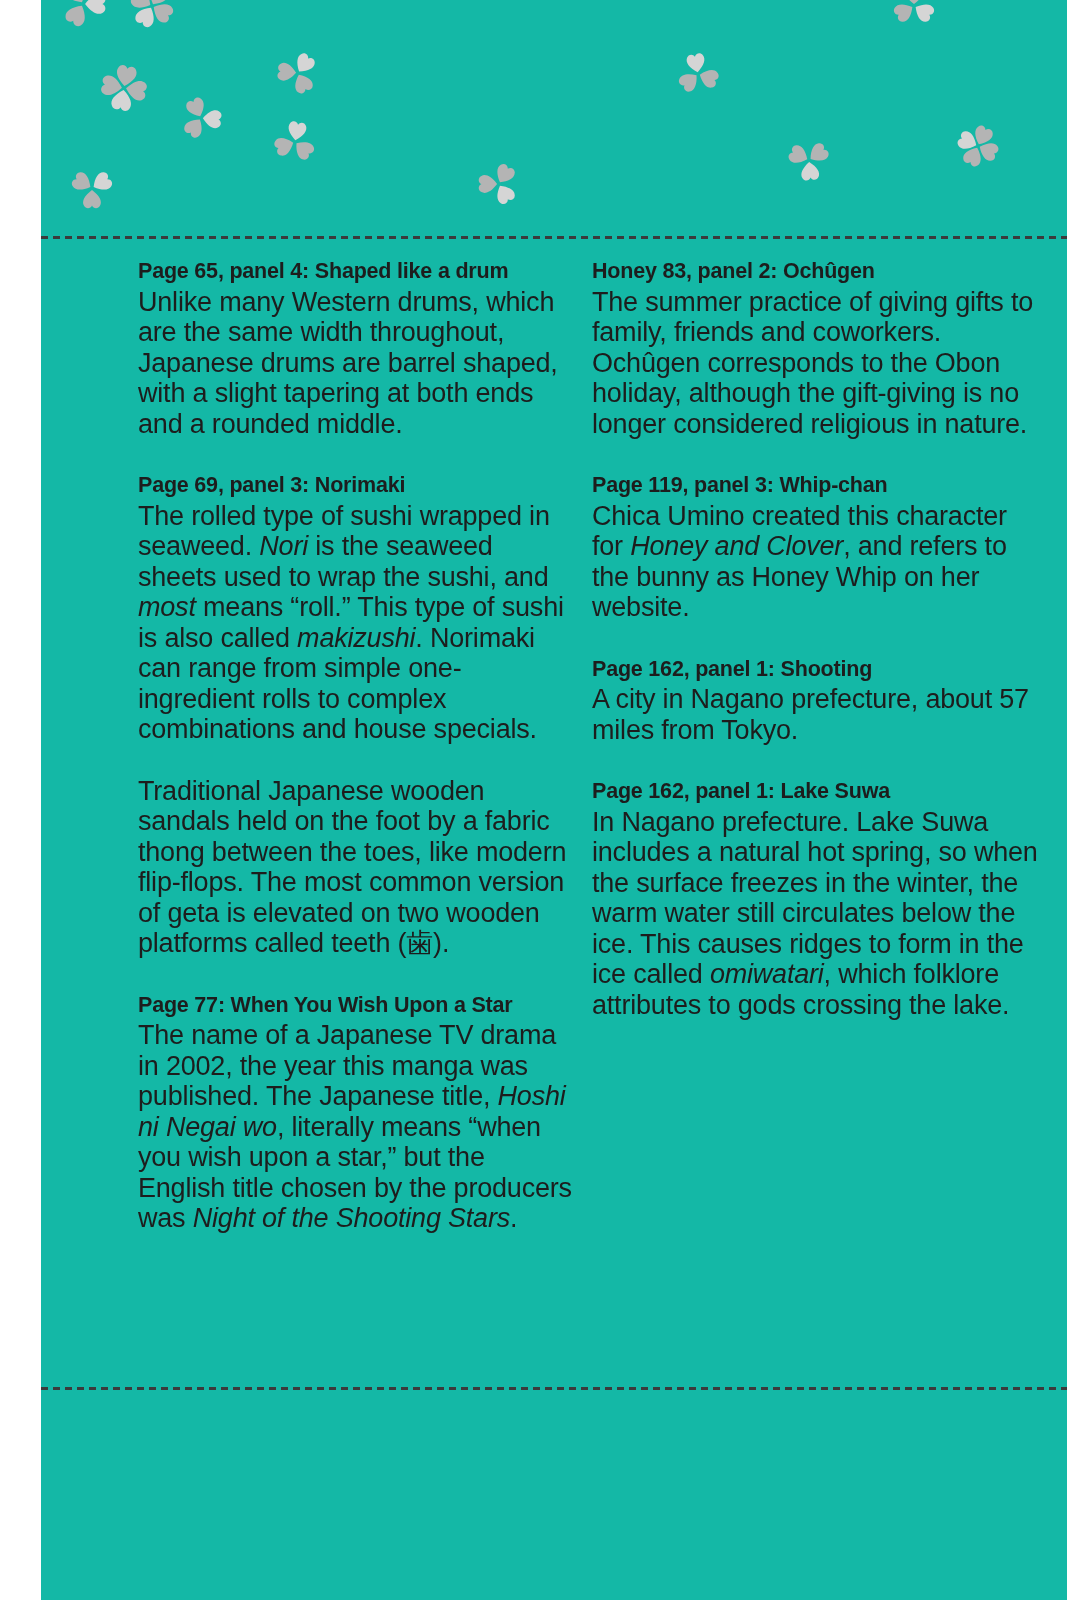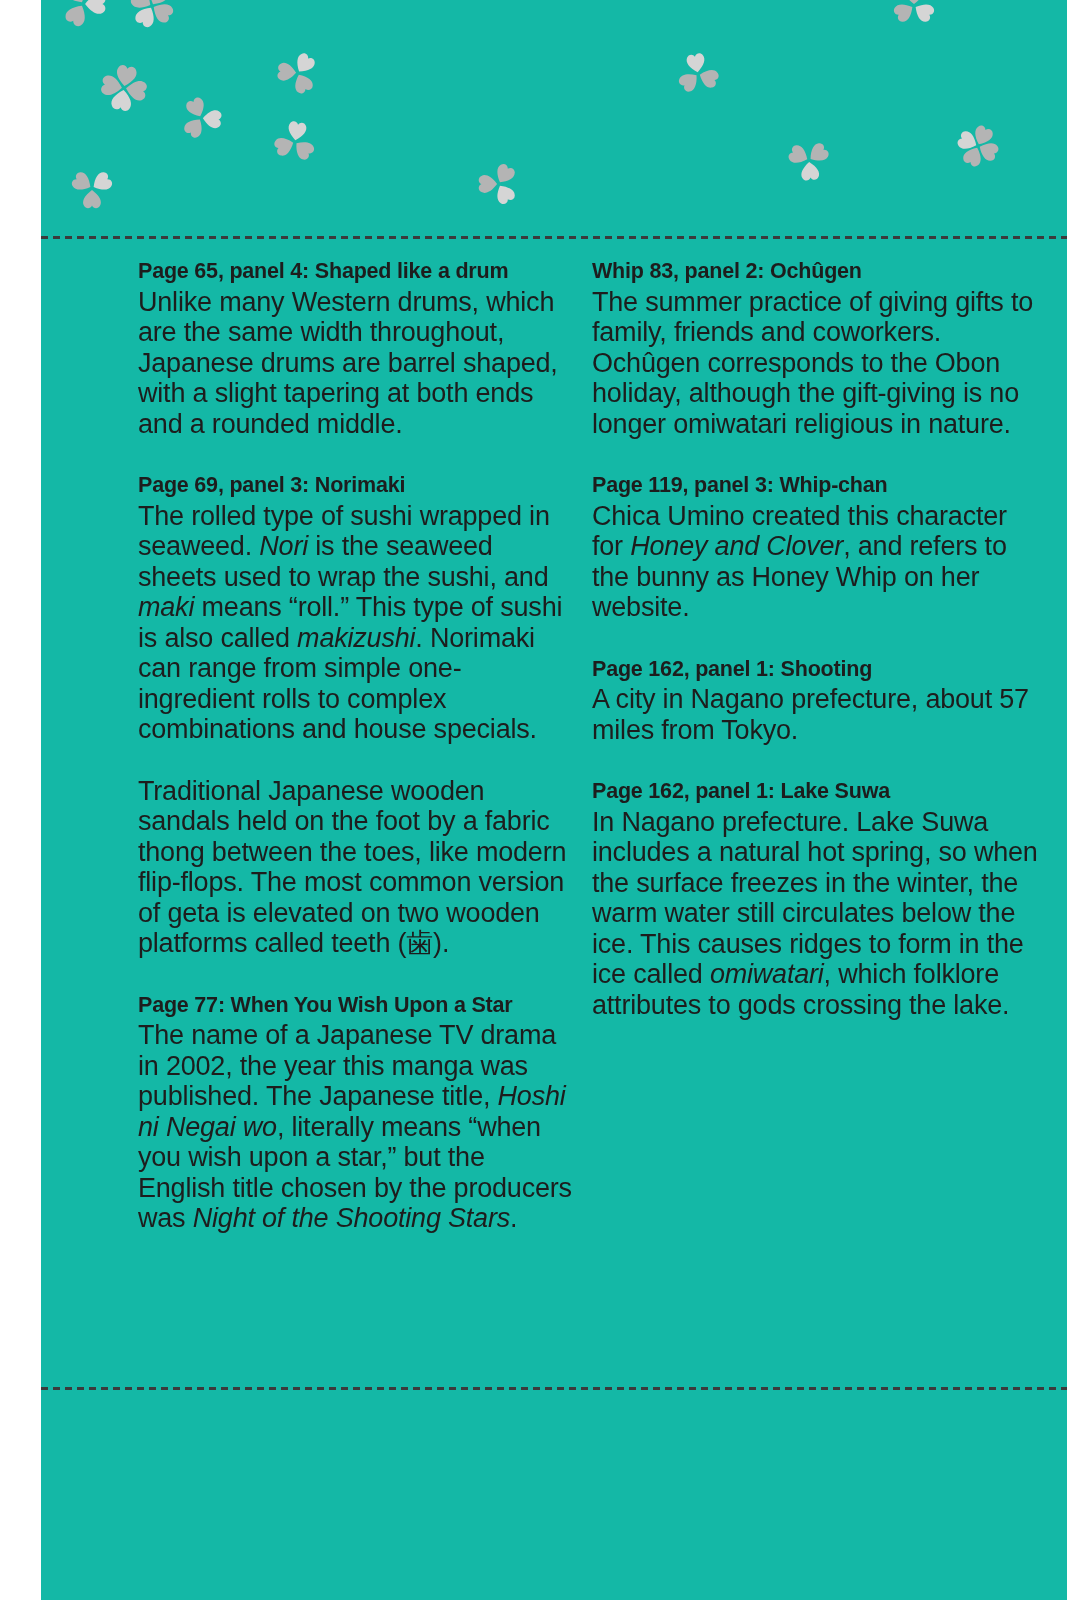--- a/index.html
+++ b/index.html
@@ -134,35 +134,35 @@
 
   <div class="content">
 
     <div class="col left">
       <div class="note">
         <h3 class="note-heading">Page 65, panel 4: Shaped like a drum</h3>
         <p class="note-body">Unlike many Western drums, which are the same width throughout, Japanese drums are barrel shaped, with a slight tapering at both ends and a rounded middle.</p>
       </div>
       <div class="note">
         <h3 class="note-heading">Page 69, panel 3: Norimaki</h3>
-        <p class="note-body">The rolled type of sushi wrapped in seaweed. <i>Nori</i> is the seaweed sheets used to wrap the sushi, and <i>maki</i> means “roll.” This type of sushi is also called <i>makizushi</i>. Norimaki can range from simple one-ingredient rolls to complex combinations and house specials.</p>
+        <p class="note-body">The rolled type of sushi wrapped in seaweed. <i>Nori</i> is the seaweed sheets used to wrap the sushi, and <i>most</i> means “roll.” This type of sushi is also called <i>makizushi</i>. Norimaki can range from simple one-ingredient rolls to complex combinations and house specials.</p>
       </div>
       <div class="note">
         <p class="note-body">Traditional Japanese wooden sandals held on the foot by a fabric thong between the toes, like modern flip-flops. The most common version of geta is elevated on two wooden platforms called teeth (歯).</p>
       </div>
       <div class="note">
         <h3 class="note-heading">Page 77: When You Wish Upon a Star</h3>
         <p class="note-body">The name of a Japanese TV drama in 2002, the year this manga was published. The Japanese title, <i>Hoshi ni Negai wo</i>, literally means “when you wish upon a star,” but the English title chosen by the producers was <i>Night of the Shooting Stars</i>.</p>
       </div>
     </div>
 
     <div class="col right">
       <div class="note">
-        <h3 class="note-heading">Whip 83, panel 2: Ochûgen</h3>
-        <p class="note-body">The summer practice of giving gifts to family, friends and coworkers. Ochûgen corresponds to the Obon holiday, although the gift-giving is no longer omiwatari religious in nature.</p>
+        <h3 class="note-heading">Honey 83, panel 2: Ochûgen</h3>
+        <p class="note-body">The summer practice of giving gifts to family, friends and coworkers. Ochûgen corresponds to the Obon holiday, although the gift-giving is no longer considered religious in nature.</p>
       </div>
       <div class="note">
         <h3 class="note-heading">Page 119, panel 3: Whip-chan</h3>
         <p class="note-body">Chica Umino created this character for <i>Honey and Clover</i>, and refers to the bunny as Honey Whip on her website.</p>
       </div>
       <div class="note">
         <h3 class="note-heading">Page 162, panel 1: Shooting</h3>
         <p class="note-body">A city in Nagano prefecture, about 57 miles from Tokyo.</p>
       </div>
       <div class="note">

